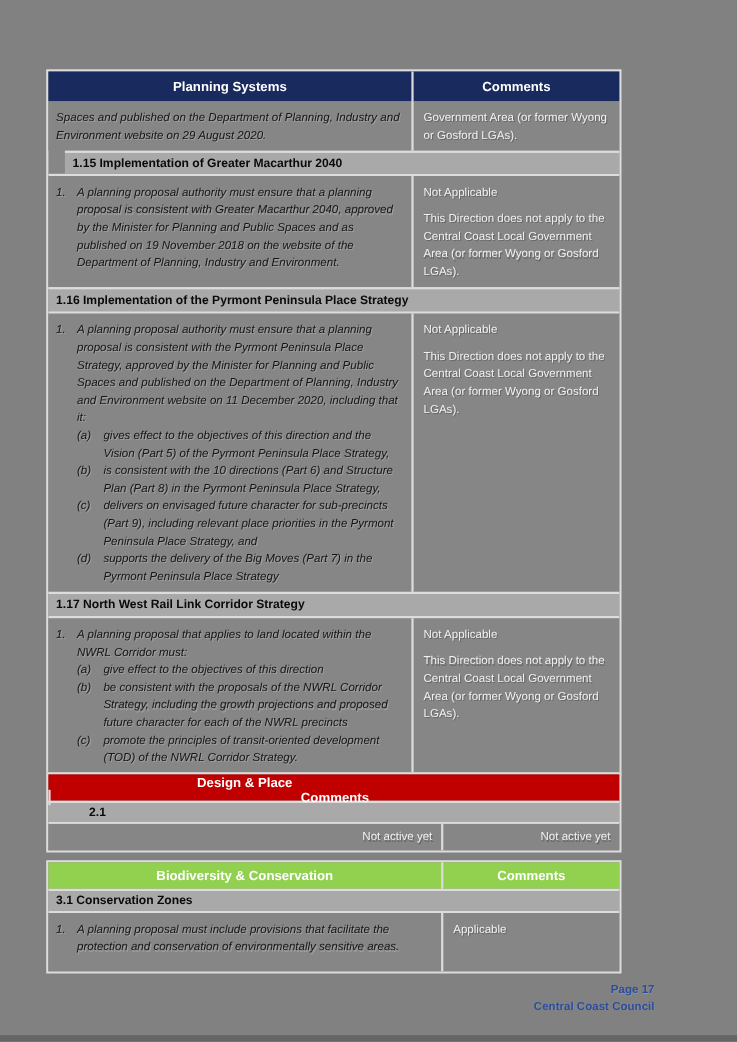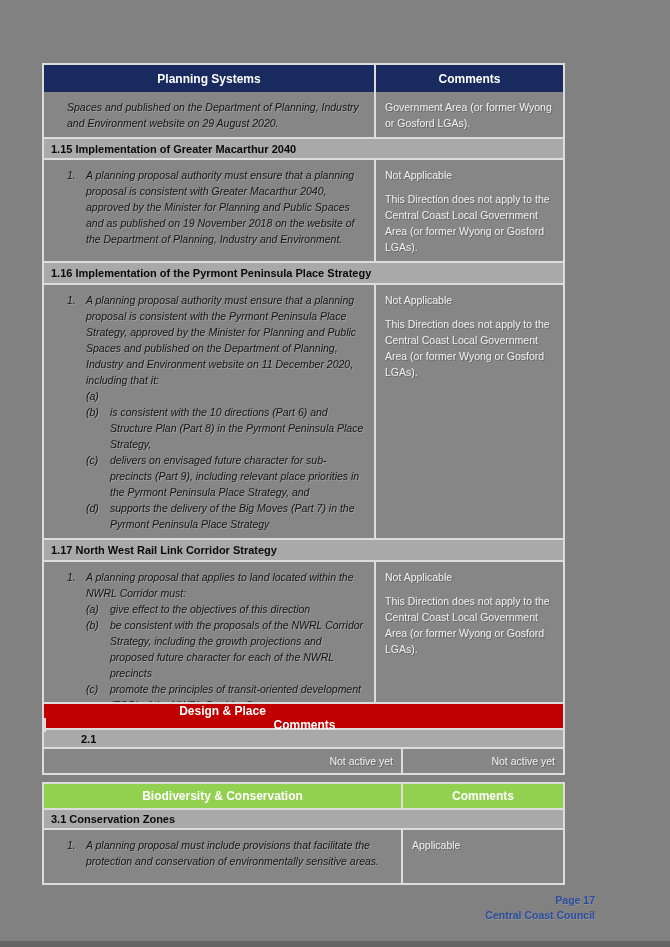--- a/index.html
+++ b/index.html
@@ -41,21 +41,21 @@
 
   .sechead{
     background:var(--secbg);
     border-top:2px solid var(--border);
     font-weight:bold;font-size:11px;color:#0a0a0a;
     display:flex;align-items:center;
     padding:2px 7px;
   }
   .trow{display:flex;border-top:2px solid var(--border);background:var(--cellbg);}
   .dir{
-    padding:7px 10px 6px 23px;
+    padding:7px 10px 6px 7px;
     font-size:10.5px;line-height:16px;color:#151515;
     font-style:italic;
     text-shadow:1px 1px 0 rgba(255,255,255,0.22);
   }
   .com{
     padding:7px 8px 6px 9px;
     font-size:10.5px;line-height:16px;color:#f1f1f1;
     text-shadow:1px 1px 0 rgba(40,40,40,0.35);
   }
   .com .status{margin-bottom:8px;}
@@ -65,21 +65,21 @@
   .sub{display:flex;padding-left:19px;}
   .sub .lbl{width:24px;flex:none;}
   .sub .txt{flex:1;}
 
   .h-carry{min-height:37px;}
   .h-115{min-height:97px;}
   .h-116{min-height:255px;}
   .h-117{min-height:142px;}
   .h-drow{min-height:24px;text-align:right;}
   .h-brow{min-height:55px;}
-  .sec-h21{height:21px;}
+  .sec-h21{height:21px;margin-left:15px;}
   .sec-h22{height:22px;}
   .sec-h19{height:19px;padding-left:37px;}
   .sec-h20{height:20px;}
 
   .plain{font-style:normal;}
   .footer{
     position:absolute;top:893px;right:75px;
     text-align:right;font-size:10.5px;line-height:15px;
     font-weight:bold;color:var(--footerblue);
     text-shadow:0.5px 0.5px 0 rgba(255,255,255,0.15);
@@ -117,20 +117,21 @@
 
     <div class="sechead sec-h22">1.16 Implementation of the Pyrmont Peninsula Place Strategy</div>
     <div class="trow h-116">
       <div class="dir c1p">
         <div class="li">
           <span class="num">1.</span>
           <span class="txt">A planning proposal authority must ensure that a planning proposal is consistent with the Pyrmont Peninsula Place Strategy, approved by the Minister for Planning and Public Spaces and published on the Department of Planning, Industry and Environment website on 11 December 2020, including that it:</span>
         </div>
         <div class="sub">
           <span class="lbl">(a)</span>
+          <span class="txt">gives effect to the objectives of this direction and the Vision (Part 5) of the Pyrmont Peninsula Place Strategy,</span>
         </div>
         <div class="sub">
           <span class="lbl">(b)</span>
           <span class="txt">is consistent with the 10 directions (Part 6) and Structure Plan (Part 8) in the Pyrmont Peninsula Place Strategy,</span>
         </div>
         <div class="sub">
           <span class="lbl">(c)</span>
           <span class="txt">delivers on envisaged future character for sub-precincts (Part 9), including relevant place priorities in the Pyrmont Peninsula Place Strategy, and</span>
         </div>
         <div class="sub">

